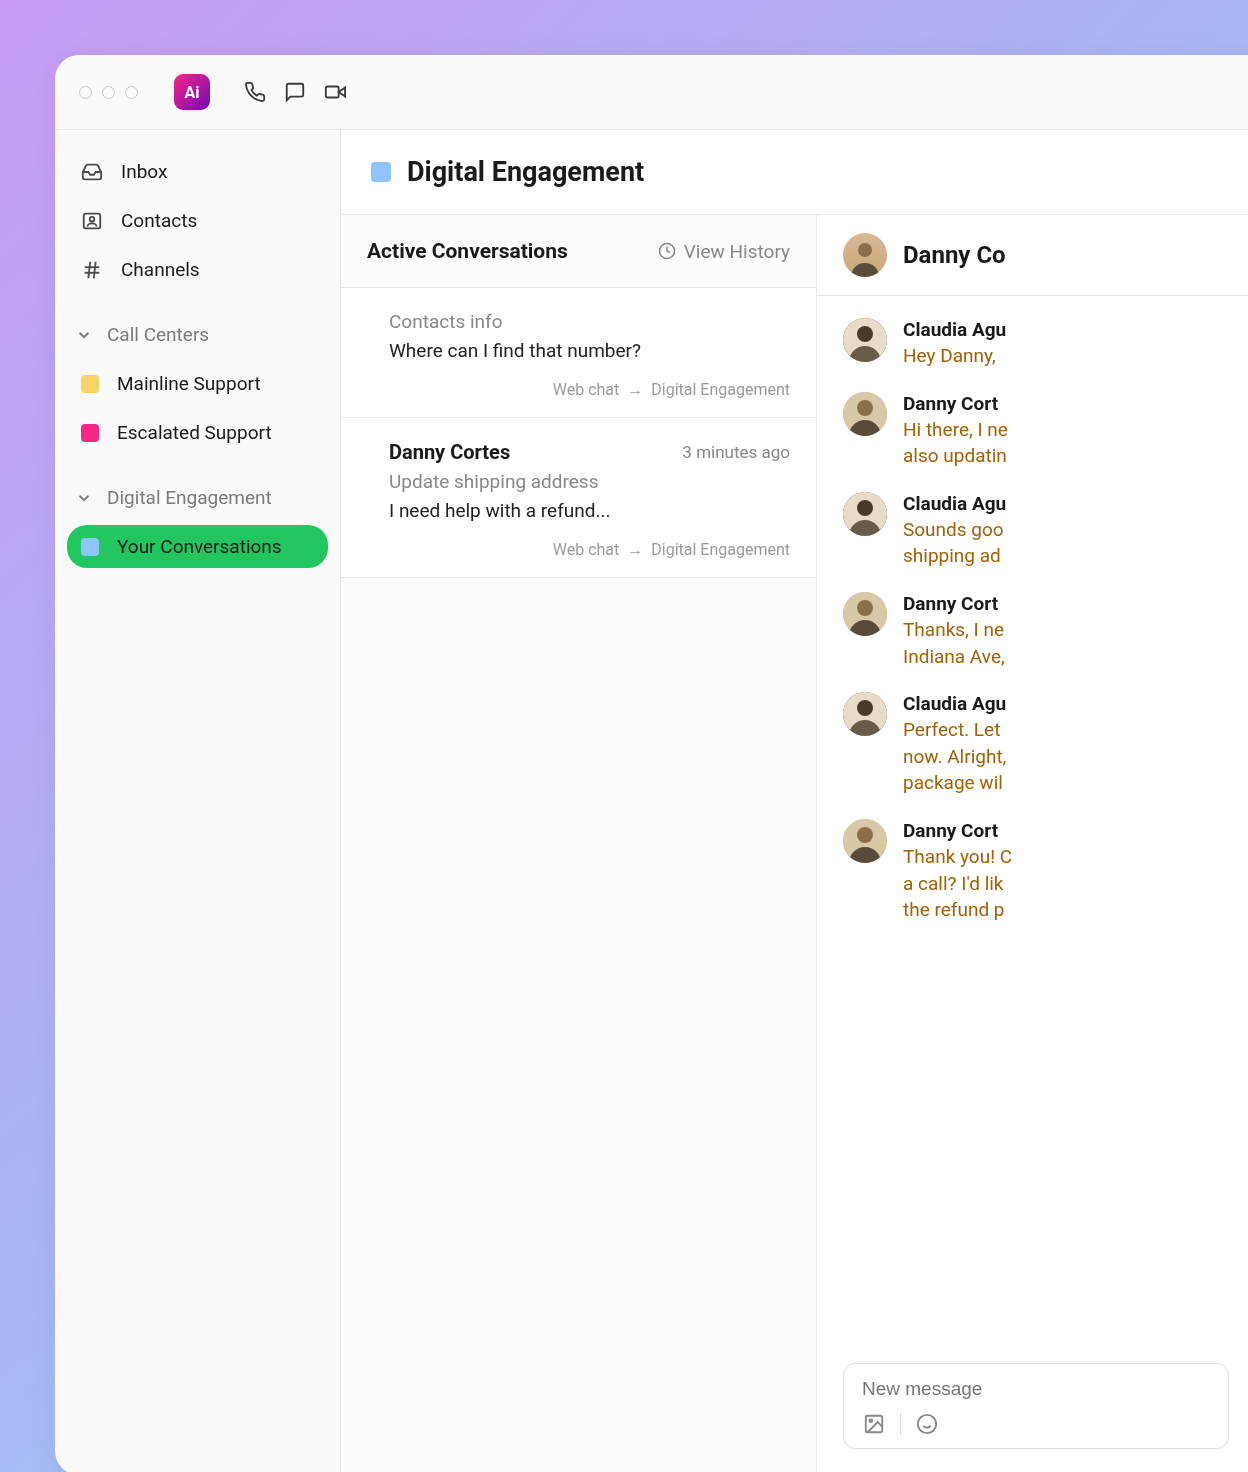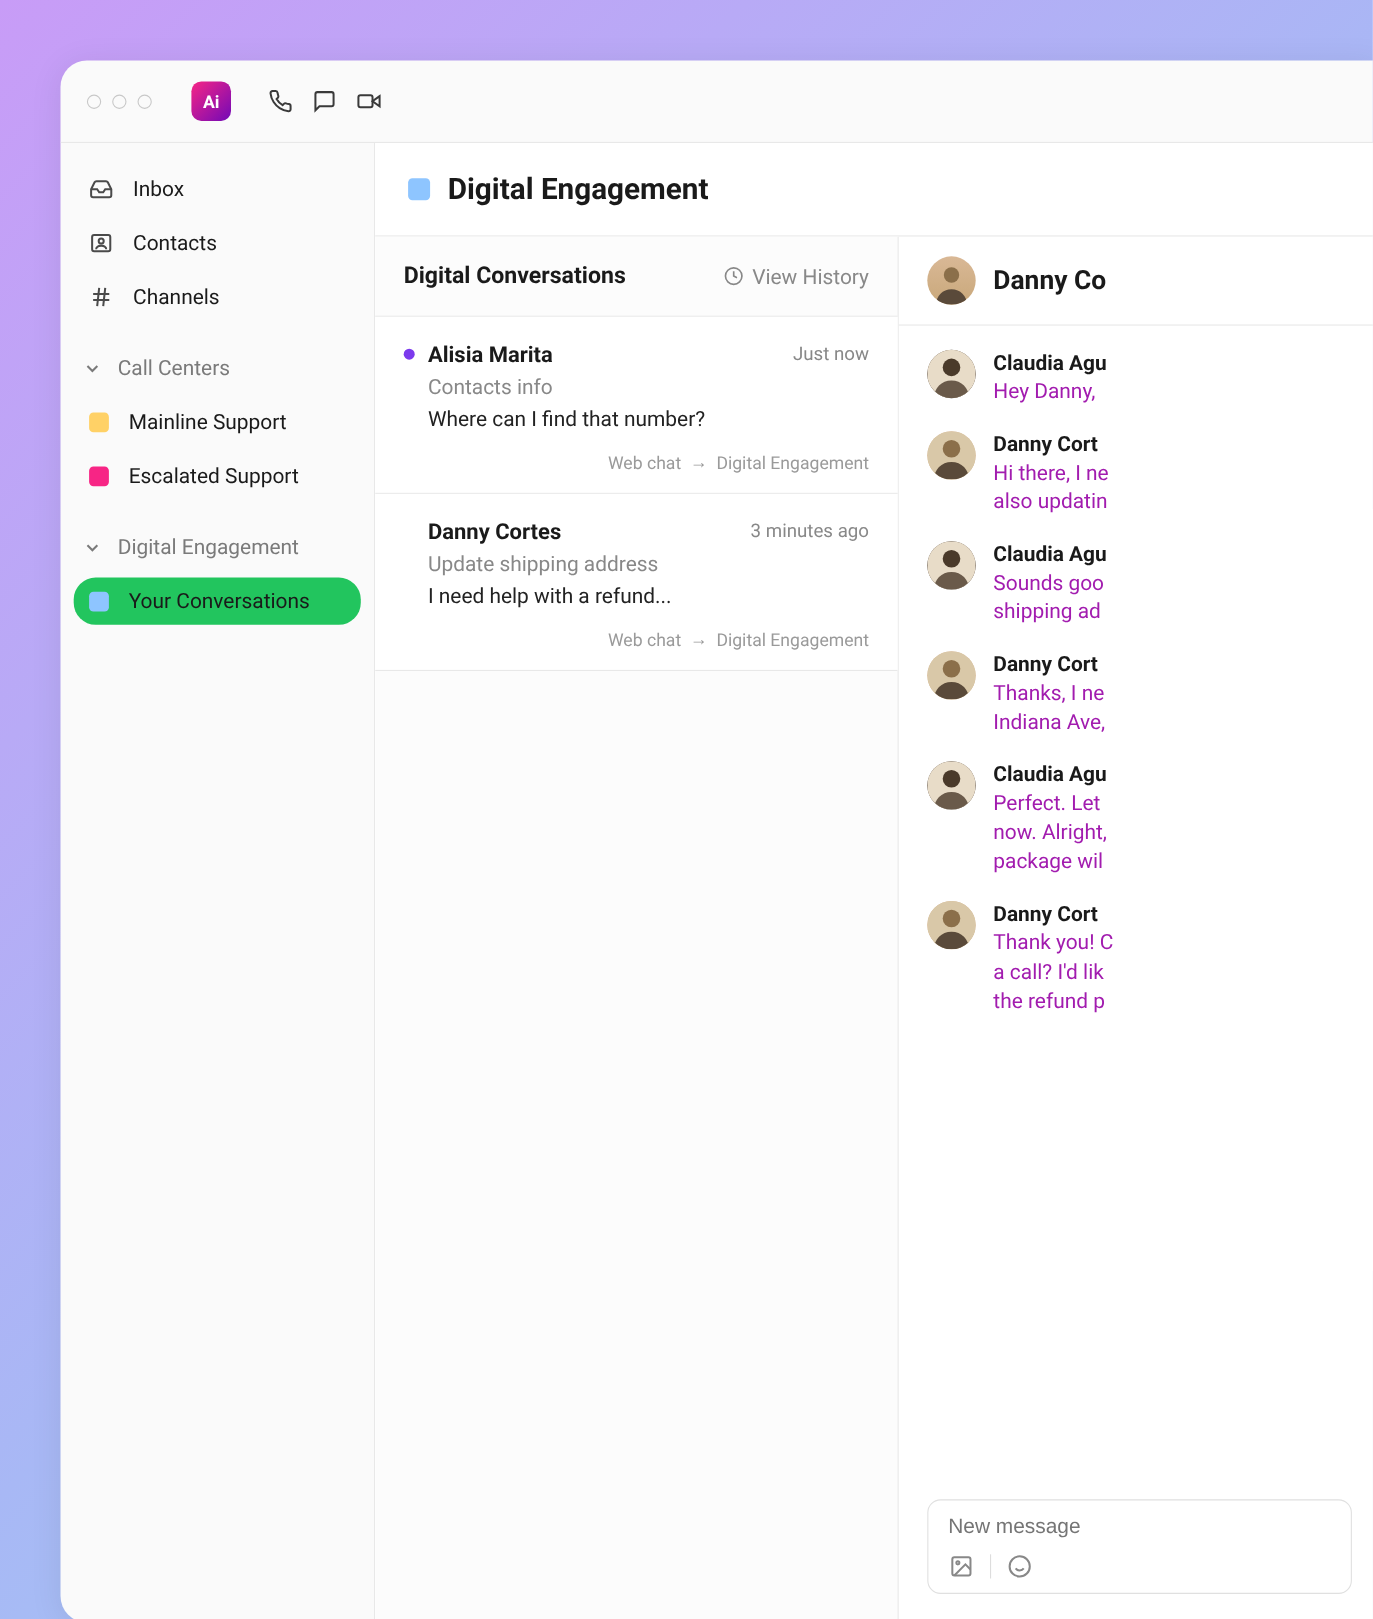--- a/index.html
+++ b/index.html
@@ -101,21 +101,21 @@
 }
 .avatar { width:44px; height:44px; border-radius:50%; flex-shrink:0; background:#d4c5a0; display:flex; align-items:center; justify-content:center; overflow:hidden;}
 .av-sm { width:44px; height:44px; border-radius:50%; flex-shrink:0; overflow:hidden;}
 .av-danny { background: linear-gradient(180deg, #d9b896 0%, #c9a87a 100%); }
 .av-claudia { background: linear-gradient(180deg, #5a4a3a 0%, #3a2a1a 100%); }
 .thread-name { font-size:24px; font-weight:700; color:#1a1a1a; white-space:nowrap;}
 .msgs { flex:1; padding: 22px 26px; overflow:hidden;}
 .msg { display:flex; gap:16px; margin-bottom:22px; }
 .msg-body { flex:1; }
 .msg-name { font-size:19px; font-weight:700; color:#1a1a1a; margin-bottom:2px; white-space:nowrap;}
-.msg-text { font-size:19px; color:#a21caf; line-height:1.4; white-space:nowrap;}
+.msg-text { font-size:19px; color:#a16207; line-height:1.4; white-space:nowrap;}
 .composer {
   margin: 0 26px 26px 26px; padding: 14px 4px 12px 18px;
   border: 1px solid #e0e0e0; border-radius: 12px;
 }
 .composer input {
   border:none; outline:none; width:100%; font-size:19px; color:#888; background:transparent;
   margin-bottom:12px;
 }
 .composer-tools { display:flex; align-items:center; gap:14px; color:#888;}
 .ctool { width:24px; height:24px; cursor:pointer; display:flex; align-items:center; justify-content:center;}
@@ -217,38 +217,33 @@
 
     <div class="content">
       <div class="page-head">
         <span class="sq blue"></span>
         <span class="page-title">Digital Engagement</span>
       </div>
 
       <div class="columns">
         <div class="convos">
           <div class="convos-head">
-            <span class="convos-title">Digital Conversations</span>
+            <span class="convos-title">Active Conversations</span>
             <span class="hist">
               <span>
                 <svg width="18" height="18" viewBox="0 0 24 24" fill="none" stroke="currentColor" stroke-width="2">
                     <circle cx="12" cy="12" r="10"></circle>
                     <polyline points="12 6 12 12 16 14"></polyline>
                   </svg>
               </span>
               <span>View History</span>
             </span>
           </div>
 
           <div class="convo-item">
-            <div class="convo-row1">
-              <span class="udot"></span>
-              <span class="cname">Alisia Marita</span>
-              <span class="ctime">Just now</span>
-            </div>
             <div class="csubj">Contacts info</div>
             <div class="cprev">Where can I find that number?</div>
             <div class="cpath">
               <span>Web chat</span>
               <span>→</span>
               <span>Digital Engagement</span>
             </div>
           </div>
 
           <div class="convo-item">

